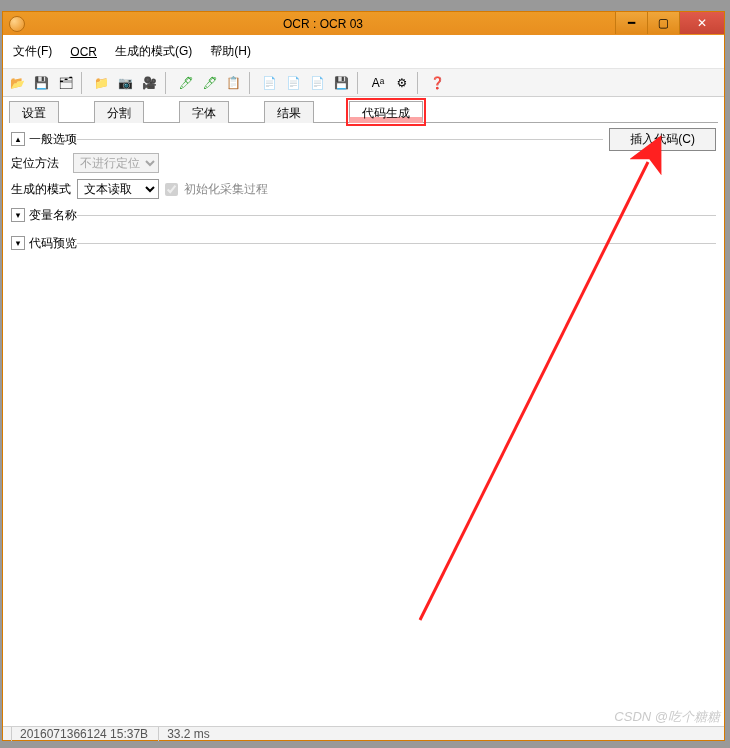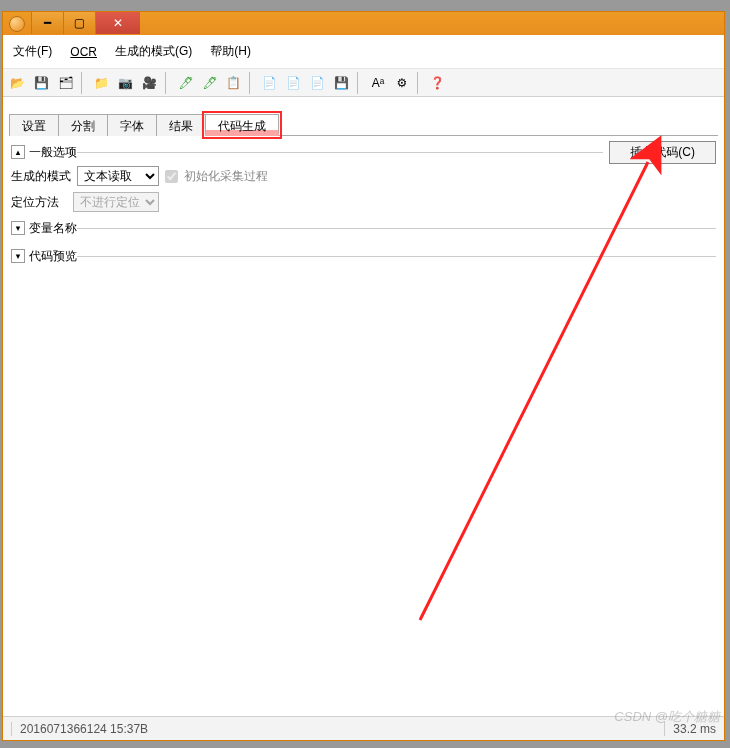--- a/index.html
+++ b/index.html
@@ -11,47 +11,48 @@
   .win-btns { display: flex; height: 100%; }
   .win-btn { width: 32px; height: 22px; border-left: 1px solid #c77a10; display: flex; align-items: center; justify-content: center; background: linear-gradient(to bottom,#f0a63a,#e28a1a); color: #000; }
   .win-btn.close { background: linear-gradient(to bottom,#e05a4a,#c84535); color: #fff; width: 45px; }
   .menubar { height: 34px; background: #fff; border-bottom: 1px solid #e5e5e5; display: flex; align-items: center; padding: 0 4px; gap: 6px; }
   .menu-item { padding: 2px 6px; cursor: default; }
   .menu-item u { }
   .toolbar { height: 28px; background: #f5f5f5; border-bottom: 1px solid #d0d0d0; display: flex; align-items: center; padding: 0 4px; gap: 2px; }
   .tbtn { width: 22px; height: 22px; display: flex; align-items: center; justify-content: center; border: 1px solid transparent; }
   .tsep { width: 6px; height: 22px; border-left: 1px solid #bbb; margin: 0 2px; }
   .content { flex: 1; background: #fff; padding: 0 6px; overflow: hidden; }
-  .tabs { display: flex; height: 23px; margin-top: 16px; border-bottom: 1px solid #aaa; position: relative; }
+  .tabs { display: flex; height: 23px; margin-top: 3px; border-bottom: 1px solid #aaa; position: relative; gap: 36px; }
   .tab { padding: 3px 12px 0 12px; border: 1px solid #aaa; border-bottom: none; background: #f3f3f3; margin-right: -1px; position: relative; top: 1px; cursor: default; }
   .tab.active { background: #fff; border-bottom: 6px solid #fca5a5; font-weight: normal; }
   .tab.highlight-box { outline: 2px solid #ff2a2a; outline-offset: 1px; }
   .pane { padding: 6px 2px; }
   .group-row { display: flex; align-items: center; height: 20px; }
   .collapse-btn { width: 14px; height: 14px; border: 1px solid #999; display: flex; align-items: center; justify-content: center; font-size: 9px; background: #fff; margin-right: 4px; }
   .group-row .legend { white-space: nowrap; margin-right: 0; }
   .group-row .hline { flex: 1; height: 1px; background: #ccc; }
   .insert-btn { border: 1px solid #888; background: #f3f3f3; padding: 2px 20px; margin-left: 6px; }
   .form-row { display: flex; align-items: center; height: 24px; margin: 2px 0; gap: 6px; }
   .form-row label { min-width: 56px; }
   select.combo { height: 20px; background: #fff; border: 1px solid #999; font-size: 12px; padding: 0 2px; min-width: 82px; }
   select.combo:disabled { background: #eee; }
   input[type=checkbox] { vertical-align: middle; }
   .disabled-label { color: #8a8a8a; }
-  .statusbar { height: 24px; background: #f3f3f3; border-top: 1px solid #d0d0d0; display: flex; justify-content: space-between; align-items: center; padding: 0 8px; gap: 10px; font-size: 11px; color: #555; }
+  .statusbar { height: 14px; background: #f3f3f3; border-top: 1px solid #d0d0d0; display: flex; justify-content: flex-start; align-items: center; padding: 0 8px; gap: 10px; font-size: 11px; color: #555; }
   .statusbar .cell { border-left: 1px solid #ccc; padding-left: 8px; }
   .watermark { position: absolute; right: 10px; bottom: 22px; color: rgba(120,120,120,.4); font-size: 13px; font-style: italic; pointer-events: none; }
   .arrow-svg { position: absolute; left: 0; top: 0; width: 730px; height: 748px; pointer-events: none; }
 </style>
 </head>
 <body>
 
 <div class="window">
   <div class="titlebar">
     <span class="app-icon"></span>
+    <span class="title">OCR : OCR 03</span>
     <div class="win-btns">
       <div class="win-btn">━</div>
       <div class="win-btn">▢</div>
       <div class="win-btn close">✕</div>
     </div>
   </div>
 
   <div class="menubar">
     <span class="menu-item"><span>文件(F)</span></span>
     <span class="menu-item"><u>OCR</u></span>
@@ -94,29 +95,29 @@
 
     <div class="pane">
       <div class="group-row">
         <span class="collapse-btn">▴</span>
         <span class="legend">一般选项</span>
         <span class="hline"></span>
         <button class="insert-btn">插入代码(C)</button>
       </div>
 
       <div class="form-row">
+        <label>定位方法</label>
+        <select class="combo" id="locate" disabled=""><option>不进行定位</option></select>
+      </div>
+
+      <div class="form-row">
         <label>生成的模式</label>
         <select class="combo" id="gen-mode"><option>文本读取</option></select>
         <input type="checkbox" id="init-cap" disabled="" checked="" style="">
         <span class="disabled-label">初始化采集过程</span>
-      </div>
-
-      <div class="form-row">
-        <label>定位方法</label>
-        <select class="combo" id="locate" disabled=""><option>不进行定位</option></select>
       </div>
 
       <div class="group-row" style="margin-top:4px">
         <span class="collapse-btn">▾</span>
         <span class="legend">变量名称</span>
         <span class="hline"></span>
       </div>
 
       <div class="group-row" style="margin-top:8px">
         <span class="collapse-btn">▾</span>

